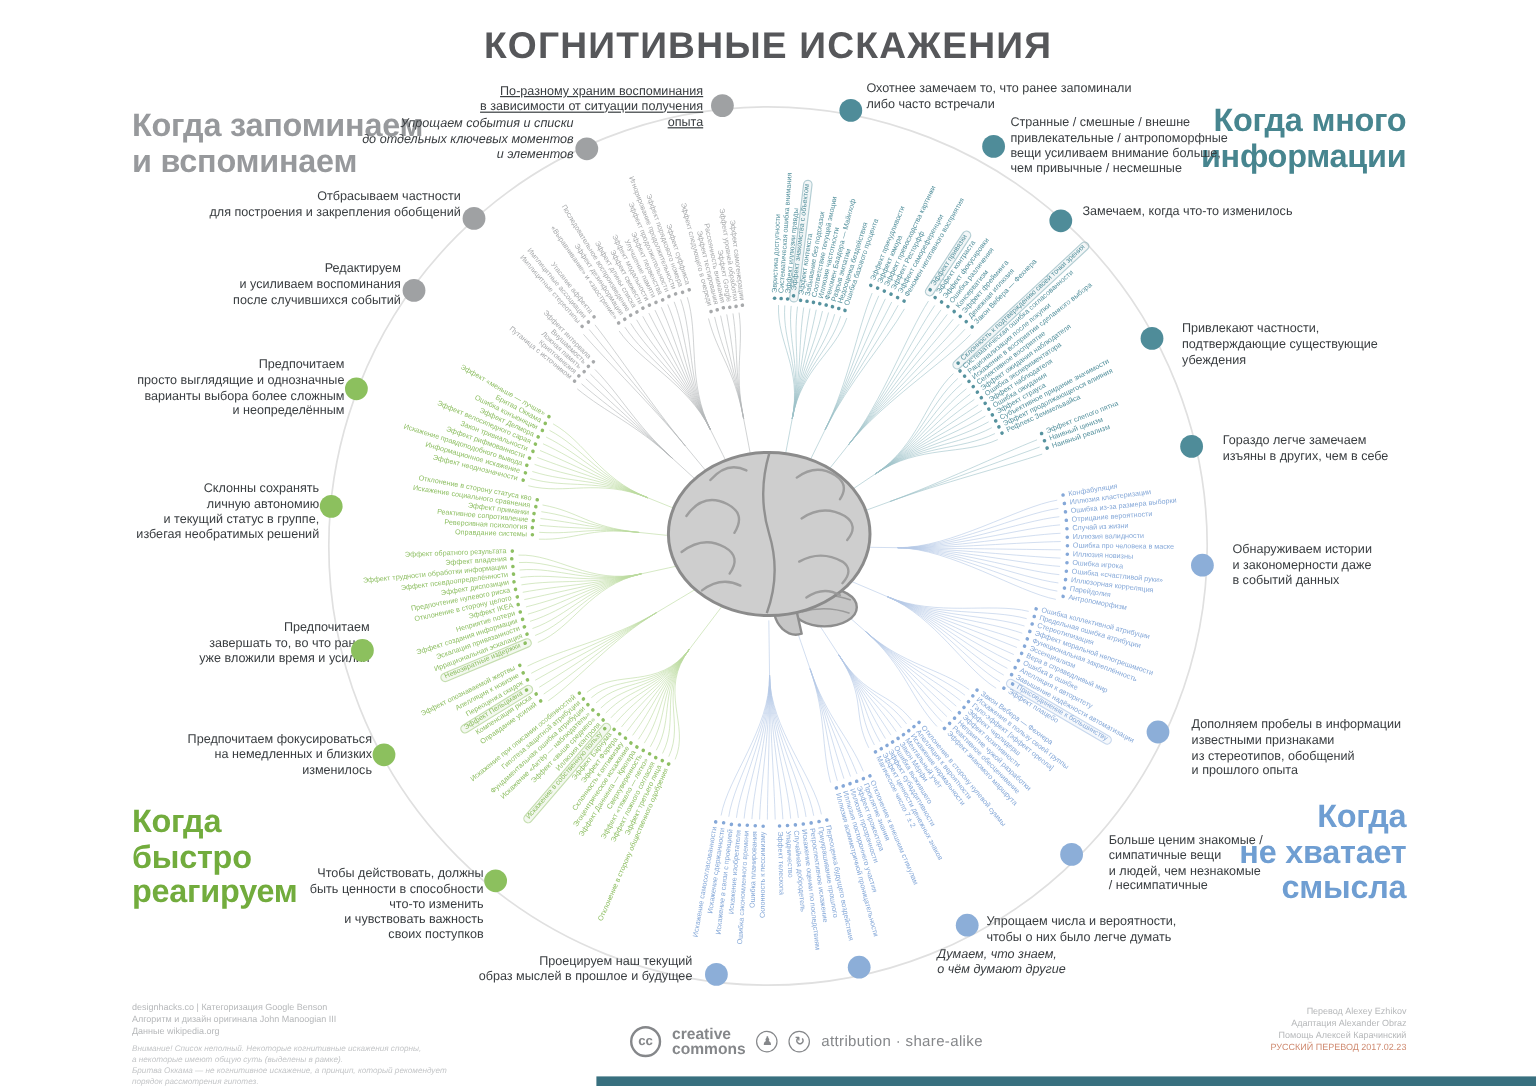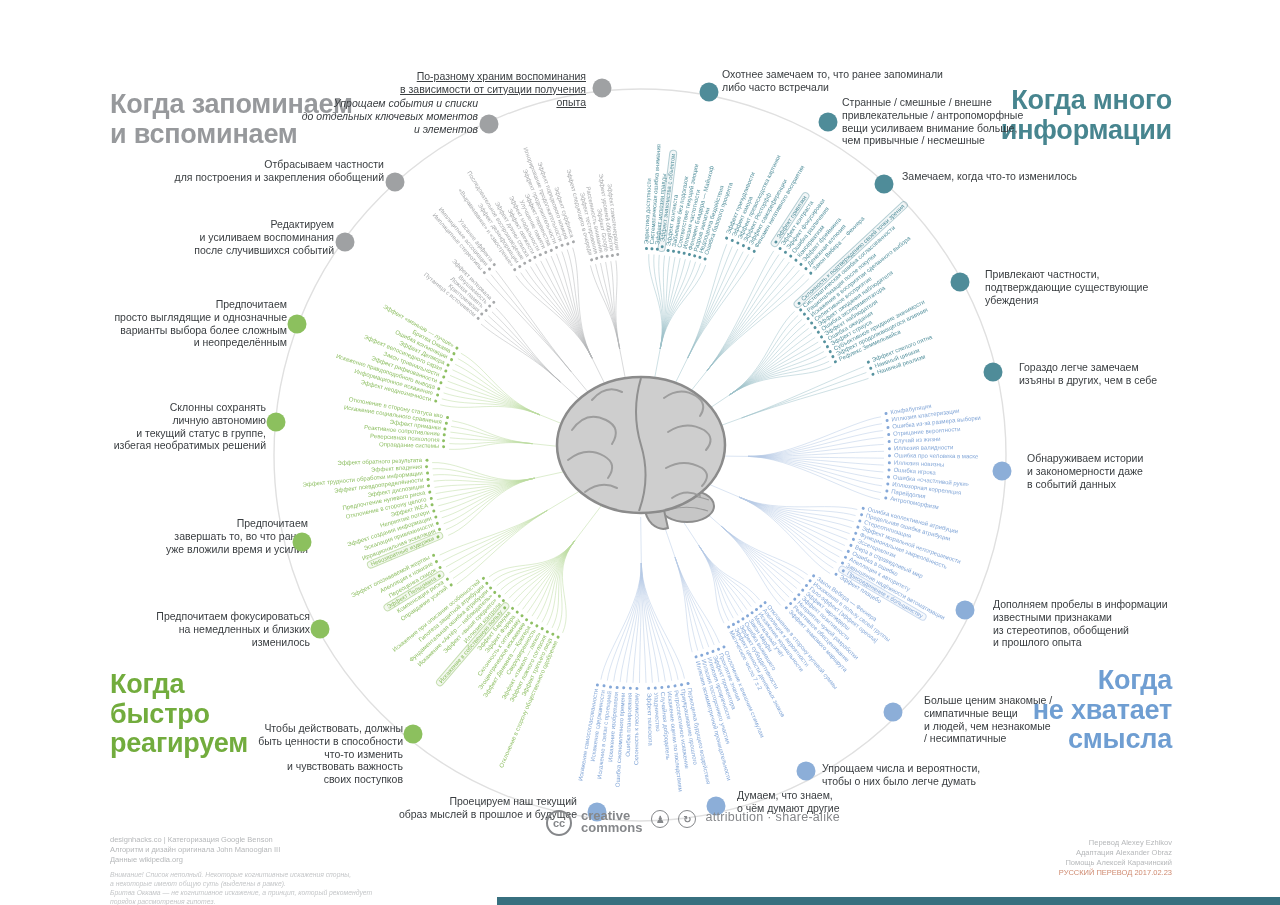--- a/index.html
+++ b/index.html
@@ -30,34 +30,35 @@
   .qhead.right{text-align:right;}
   #page-title{position:absolute;left:0;right:0;top:20px;text-align:center;z-index:3;
         font-size:31px;font-weight:bold;color:#56575a;letter-spacing:1px;}
   
   #footer-left{position:absolute;left:110px;top:835px;z-index:3;}
   .credit-line{font-size:7.5px;line-height:1.35;color:#b6b8ba;}
   #disclaimer{margin-top:6px;}
   .disclaimer-line{font-size:6.8px;line-height:1.3;color:#c4c6c8;font-style:italic;}
   #footer-right{position:absolute;right:108px;top:838px;z-index:3;text-align:right;}
   .credit-line.highlight{color:#cf8a70;}
-  #cc-block{position:absolute;left:525px;top:810px;z-index:3;display:flex;align-items:flex-start;gap:9px;margin-left:21px;}
+  #cc-block{position:absolute;left:525px;top:855px;z-index:3;display:flex;align-items:center;gap:9px;}
   .cc-circle{width:26px;height:26px;border:2.2px solid #85878a;border-radius:50%;
         display:flex;align-items:center;justify-content:center;font-weight:bold;
         font-size:11px;color:#85878a;box-sizing:border-box;}
   .cc-circle.small{width:18px;height:18px;border-width:1.6px;font-size:10px;}
   #cc-brand{font-size:13px;font-weight:bold;line-height:.95;color:#85878a;white-space:pre-line;}
   #cc-label{font-size:12.5px;color:#85878a;letter-spacing:.3px;}
   #bottom-bar{position:absolute;left:497px;right:0;bottom:0;height:8px;z-index:3;}
 </style>
 </head>
 <body>
 
 <div id="stage">
 
+  <div id="page-title">КОГНИТИВНЫЕ ИСКАЖЕНИЯ</div>
 
   <svg id="links" width="1280" height="905">
     <circle id="outer-ring" cx="640" cy="455" r="366" fill="none" stroke="#e0e0e0" stroke-width="1.4"></circle>
     <g id="bundles">
         <path d="M594.3,413.1 Q577.4,397.5 560.4,382.0 M560.4,382.0 C528.0,352.2 505.7,344.3 481.0,324.0 M560.4,382.0 C528.0,352.2 508.7,340.8 484.6,319.8 M560.4,382.0 C528.0,352.2 511.8,337.4 488.2,315.7 M560.4,382.0 C528.0,352.2 515.0,334.0 492.0,311.8 M560.4,382.0 C528.0,352.2 518.2,330.7 495.8,307.9" fill="none" stroke="#b4b6b8" stroke-width="0.6" opacity="0.85"></path>
         <path d="M600.5,407.2 Q585.9,389.5 571.2,371.7 M571.2,371.7 C543.2,337.8 507.3,302.7 486.2,278.6 M571.2,371.7 C543.2,337.8 511.3,299.3 491.0,274.6 M571.2,371.7 C543.2,337.8 515.5,295.9 495.8,270.7" fill="none" stroke="#b4b6b8" stroke-width="0.6" opacity="0.85"></path>
         <path d="M612.5,399.4 Q602.3,378.8 592.1,358.2 M592.1,358.2 C572.5,318.8 534.1,302.1 515.9,275.8 M592.1,358.2 C572.5,318.8 538.2,299.3 520.7,272.6 M592.1,358.2 C572.5,318.8 542.4,296.7 525.6,269.5 M592.1,358.2 C572.5,318.8 546.6,294.2 530.5,266.5 M592.1,358.2 C572.5,318.8 550.9,291.7 535.6,263.6 M592.1,358.2 C572.5,318.8 555.2,289.4 540.7,260.9 M592.1,358.2 C572.5,318.8 559.7,287.2 545.8,258.4 M592.1,358.2 C572.5,318.8 564.1,285.2 551.1,256.0 M592.1,358.2 C572.5,318.8 568.7,283.2 556.4,253.7 M592.1,358.2 C572.5,318.8 573.2,281.4 561.8,251.5 M592.1,358.2 C572.5,318.8 577.9,279.7 567.2,249.5 M592.1,358.2 C572.5,318.8 582.5,278.1 572.7,247.7" fill="none" stroke="#b4b6b8" stroke-width="0.6" opacity="0.85"></path>
         <path d="M628.3,394.1 Q624.0,371.5 619.7,348.9 M619.7,348.9 C611.4,305.7 598.5,296.3 590.4,265.4 M619.7,348.9 C611.4,305.7 602.7,295.3 595.5,264.1 M619.7,348.9 C611.4,305.7 607.0,294.4 600.5,263.0 M619.7,348.9 C611.4,305.7 611.3,293.5 605.6,262.0 M619.7,348.9 C611.4,305.7 615.5,292.8 610.8,261.2 M619.7,348.9 C611.4,305.7 619.9,292.2 615.9,260.5" fill="none" stroke="#b4b6b8" stroke-width="0.6" opacity="0.85"></path>
         <path d="M651.6,394.1 Q655.9,371.5 660.2,348.9 M660.2,348.9 C668.4,305.7 647.4,286.2 648.8,254.2 M660.2,348.9 C668.4,305.7 651.8,286.4 654.0,254.5 M660.2,348.9 C668.4,305.7 656.2,286.8 659.3,254.9 M660.2,348.9 C668.4,305.7 660.6,287.3 664.6,255.5 M660.2,348.9 C668.4,305.7 665.1,287.9 669.8,256.2 M660.2,348.9 C668.4,305.7 669.4,288.6 675.0,257.1 M660.2,348.9 C668.4,305.7 673.8,289.4 680.2,258.1 M660.2,348.9 C668.4,305.7 678.1,290.4 685.4,259.2 M660.2,348.9 C668.4,305.7 682.5,291.4 690.5,260.4 M660.2,348.9 C668.4,305.7 686.7,292.6 695.6,261.8 M660.2,348.9 C668.4,305.7 691.0,293.9 700.6,263.4 M660.2,348.9 C668.4,305.7 695.2,295.3 705.7,265.0" fill="none" stroke="#9ec2c9" stroke-width="0.6" opacity="0.85"></path>
         <path d="M667.3,399.3 Q677.5,378.7 687.6,358.1 M687.6,358.1 C707.0,318.6 714.6,273.8 726.8,244.2 M687.6,358.1 C707.0,318.6 719.4,275.8 732.3,246.5 M687.6,358.1 C707.0,318.6 724.0,277.9 737.8,249.0 M687.6,358.1 C707.0,318.6 728.7,280.2 743.1,251.7 M687.6,358.1 C707.0,318.6 733.2,282.6 748.5,254.4 M687.6,358.1 C707.0,318.6 737.7,285.1 753.7,257.4" fill="none" stroke="#9ec2c9" stroke-width="0.6" opacity="0.85"></path>
@@ -327,21 +328,21 @@
       <div class="node" style="left: 320px; top: 629px; background: rgb(140, 192, 94);"></div>
       <div class="annot right" style="right: 877px; top: 722px;">Чтобы действовать, должны
 быть ценности в способности
 что-то изменить
 и чувствовать важность
 своих поступков</div>
       <div class="node" style="left: 413px; top: 734px; background: rgb(140, 192, 94);"></div>
       <div class="annot right" style="right: 703px; top: 795px;">Проецируем наш текущий
 образ мыслей в прошлое и будущее</div>
       <div class="node" style="left: 597px; top: 812px; background: rgb(140, 174, 216);"></div>
-      <div class="annot" style="left: 737px; top: 789px;">Думаем, что знаем,
+      <div class="annot" style="left: 781px; top: 789px; font-style: italic;">Думаем, что знаем,
 о чём думают другие</div>
       <div class="node" style="left: 716px; top: 806px; background: rgb(140, 174, 216);"></div>
       <div class="annot" style="left: 822px; top: 762px;">Упрощаем числа и вероятности,
 чтобы о них было легче думать</div>
       <div class="node" style="left: 806px; top: 771px; background: rgb(140, 174, 216);"></div>
       <div class="annot" style="left: 924px; top: 694px;">Больше ценим знакомые /
 симпатичные вещи
 и людей, чем незнакомые
 / несимпатичные</div>
       <div class="node" style="left: 893px; top: 712px; background: rgb(140, 174, 216);"></div>

